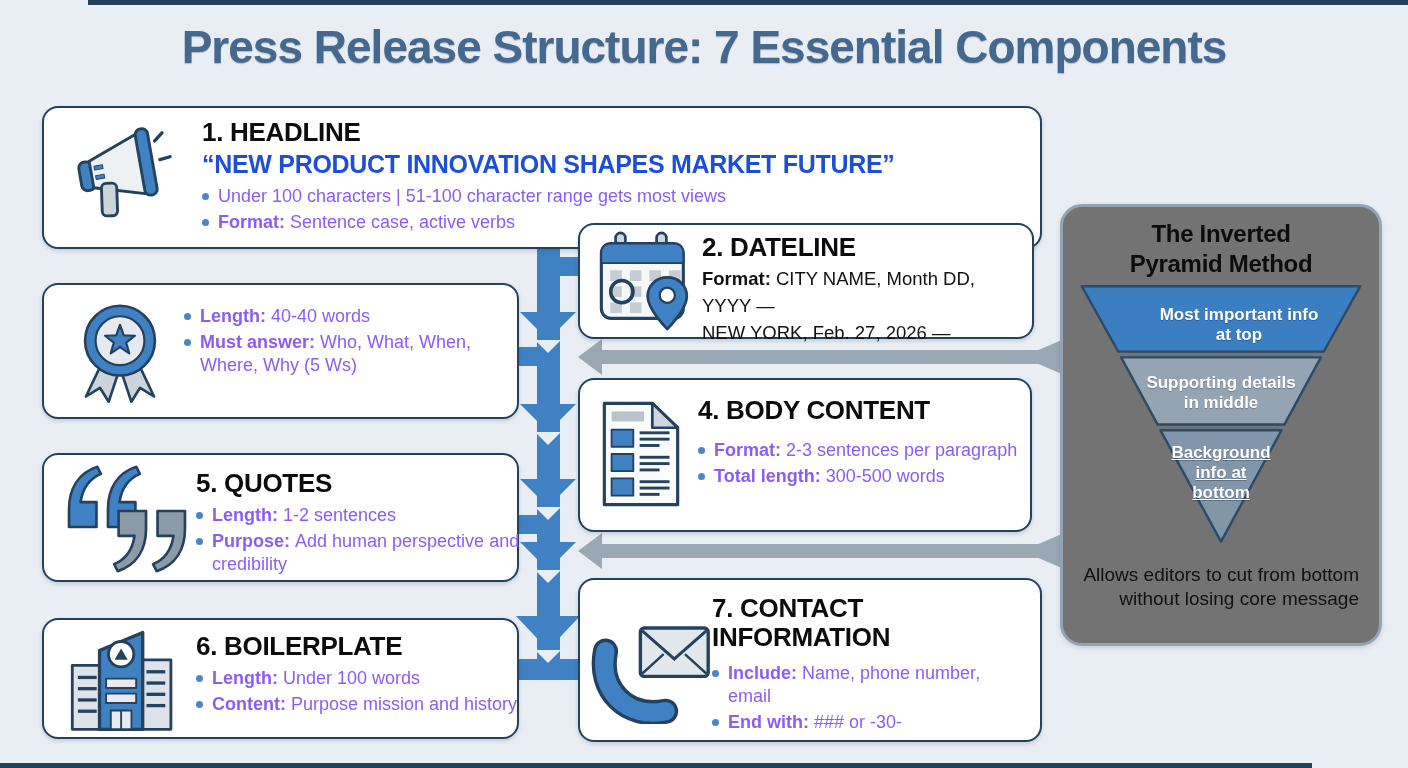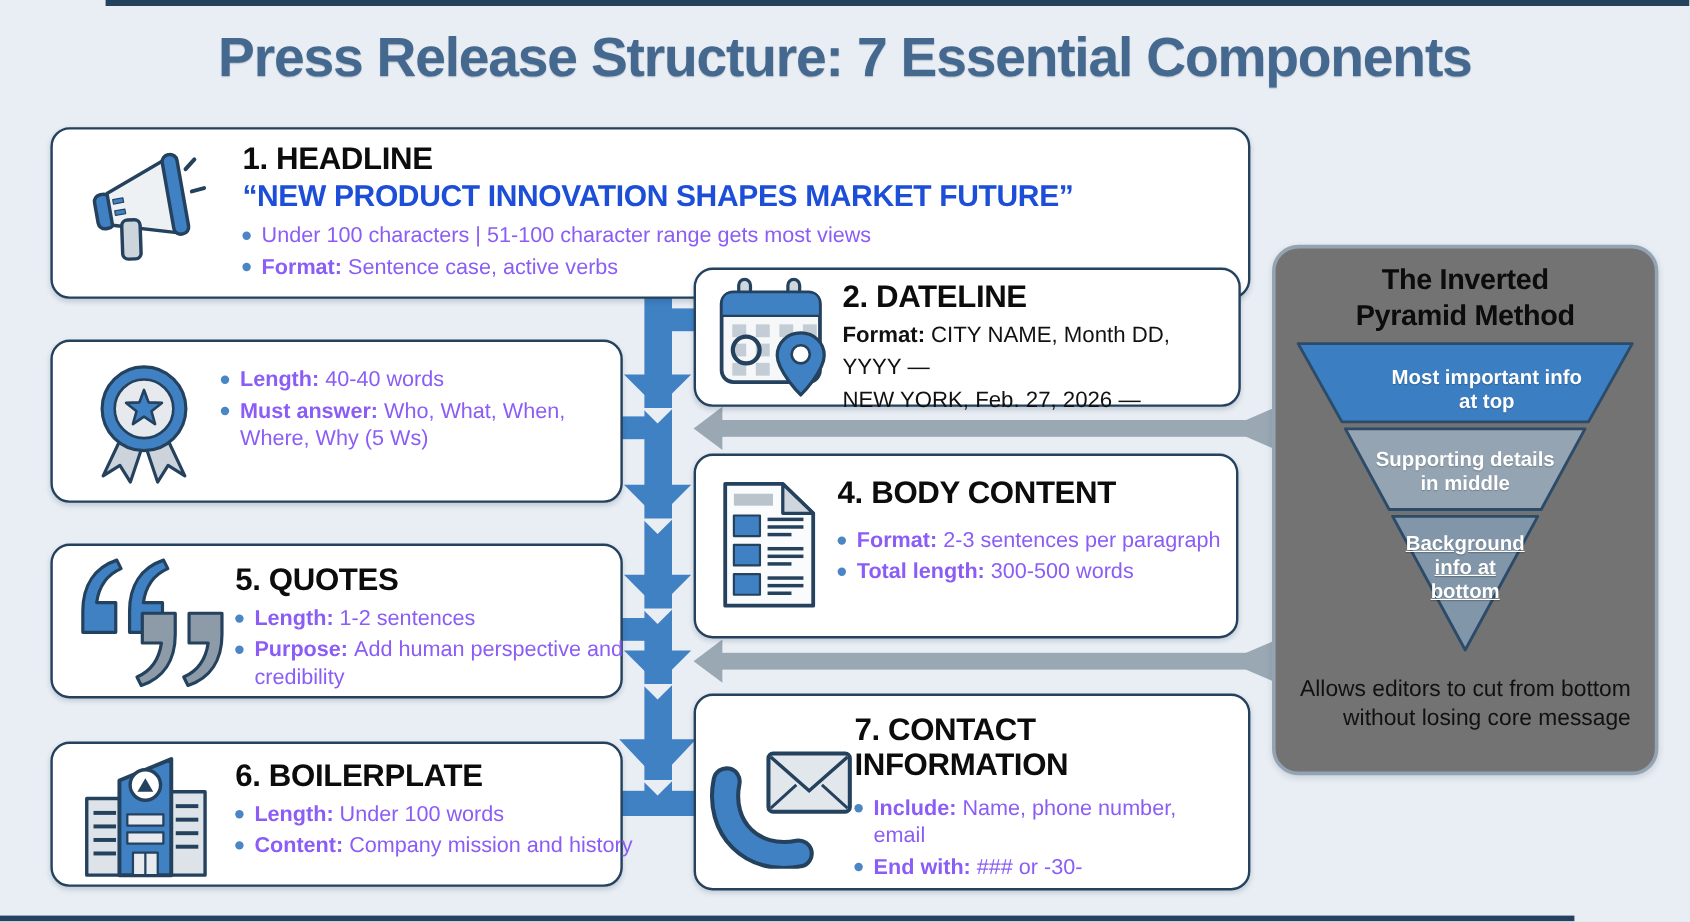--- a/index.html
+++ b/index.html
@@ -215,21 +215,21 @@
     </div>
     <div class="txt" style="left:152px;top:12px;width:340px;">
       <div class="box-title">6. BOILERPLATE</div>
       <div class="bullets">
         <div class="bullet">
           <span class="dot"></span>
           <p class="btxt"><span class="bl">Length:</span><span>Under 100 words</span></p>
         </div>
         <div class="bullet">
           <span class="dot"></span>
-          <p class="btxt"><span class="bl">Content:</span><span>Company mission and history</span></p>
+          <p class="btxt"><span class="bl">Content:</span><span>Purpose mission and history</span></p>
         </div>
       </div>
     </div>
   </div>
 
   <div class="card" style="left:578px;top:223px;width:452px;height:112px;">
     <div class="icon" style="left:16px;top:6px;">
       <svg width="98" height="100" viewBox="0 0 110 112">
         <g stroke="#24415e" stroke-linejoin="round">
           <rect x="22" y="2" width="11" height="24" rx="5.5" fill="#cfd7de" stroke-width="3"></rect>

